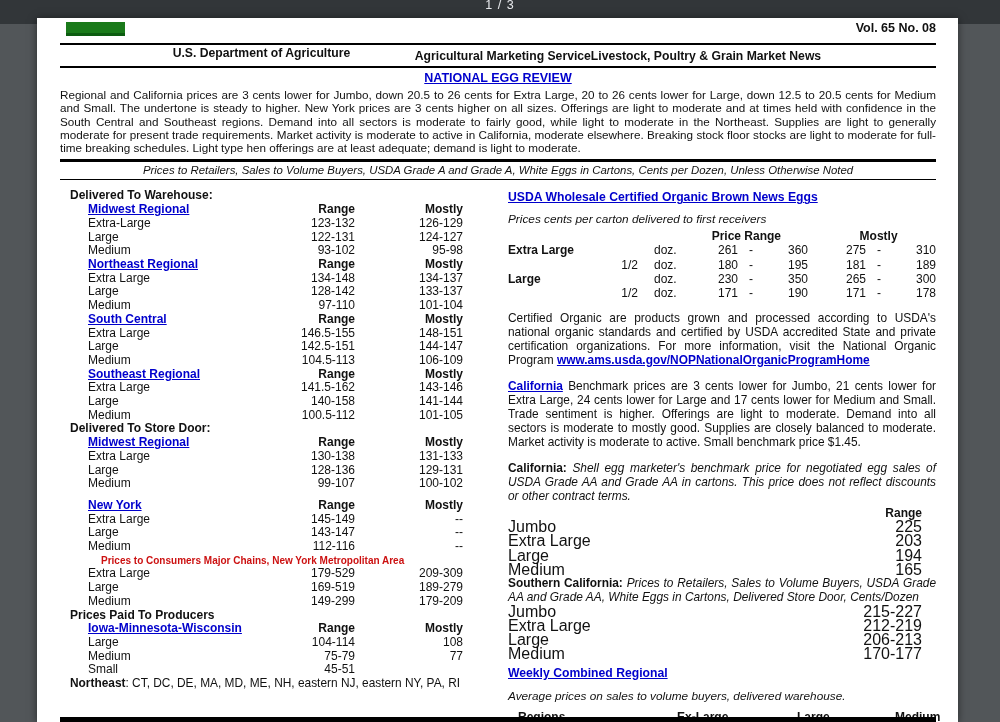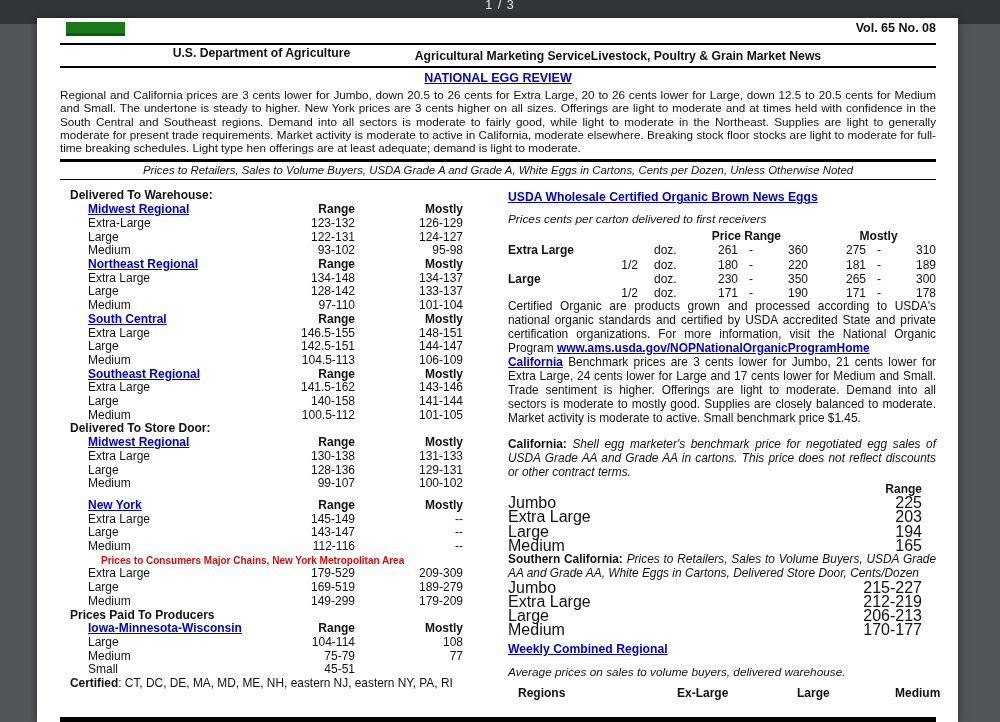--- a/index.html
+++ b/index.html
@@ -51,21 +51,21 @@
   .ohdr .h-pr{width:154px;text-align:center;}
   .ohdr .spf{flex:1;}
   .ohdr .h-mo{width:118px;text-align:center;}
   .orow{display:flex;font-size:12px;line-height:14.2px;}
   .o-size{width:96px;font-weight:bold;}
   .o-half{width:34px;text-align:right;}
   .o-unit{width:56px;padding-left:16px;}
   .o-p1,.o-p2,.o-m1,.o-m2{width:44px;text-align:right;}
   .o-d{width:26px;text-align:center;}
   .o-sp{flex:1;}
-  .r-para{font-size:11.9px;line-height:13.9px;text-align:justify;margin-top:0;}
+  .r-para{font-size:11.9px;line-height:13.9px;text-align:justify;margin-top:12px;}
   .r-para a.link{font-weight:bold;}
   .ca-note{font-size:11.9px;line-height:13.9px;text-align:justify;margin-top:13px;}
   .ca-note b{font-weight:bold;font-style:normal;}
   .ca-note i{font-style:italic;}
   .range-hdr{text-align:right;font-weight:bold;font-size:12px;padding-right:14px;margin-top:2px;line-height:14px;}
   .prow{display:flex;font-size:16px;line-height:14.2px;padding-right:14px;}
   .p-label{flex:1;}
   .p-val{width:80px;text-align:right;}
   .socal{font-size:11.9px;line-height:13.9px;text-align:justify;}
   .socal b{font-weight:bold;}
@@ -268,21 +268,21 @@
           <div class="lrow">
             <div class="l-label">Medium</div>
             <div class="l-range">75-79</div>
             <div class="l-mostly">77</div>
           </div>
           <div class="lrow">
             <div class="l-label">Small</div>
             <div class="l-range">45-51</div>
             <div class="l-mostly"></div>
           </div>
-          <div class="lnote"><b>Certified</b>: CT, DC, DE, MA, MD, ME, NH, eastern NJ, eastern NY, PA, RI</div>
+          <div class="lnote"><b>Northeast</b>: CT, DC, DE, MA, MD, ME, NH, eastern NJ, eastern NY, PA, RI</div>
         </div>
 
       <div class="right-col">
         <div class="r-title">
           <a class="link">USDA Wholesale Certified Organic Brown News Eggs</a>
         </div>
         <div class="r-note">Prices cents per carton delivered to first receivers</div>
         <div class="ohdr">
           <span class="sp1"></span>
           <span class="h-pr">Price Range</span>
@@ -301,21 +301,21 @@
               <span class="o-m1">275</span>
               <span class="o-d">-</span>
               <span class="o-m2">310</span>
             </div>
             <div class="orow">
               <span class="o-size"></span>
               <span class="o-half">1/2</span>
               <span class="o-unit">doz.</span>
               <span class="o-p1">180</span>
               <span class="o-d">-</span>
-              <span class="o-p2">220</span>
+              <span class="o-p2">195</span>
               <span class="o-sp"></span>
               <span class="o-m1">181</span>
               <span class="o-d">-</span>
               <span class="o-m2">189</span>
             </div>
             <div class="orow">
               <span class="o-size">Large</span>
               <span class="o-half"></span>
               <span class="o-unit">doz.</span>
               <span class="o-p1">230</span>

